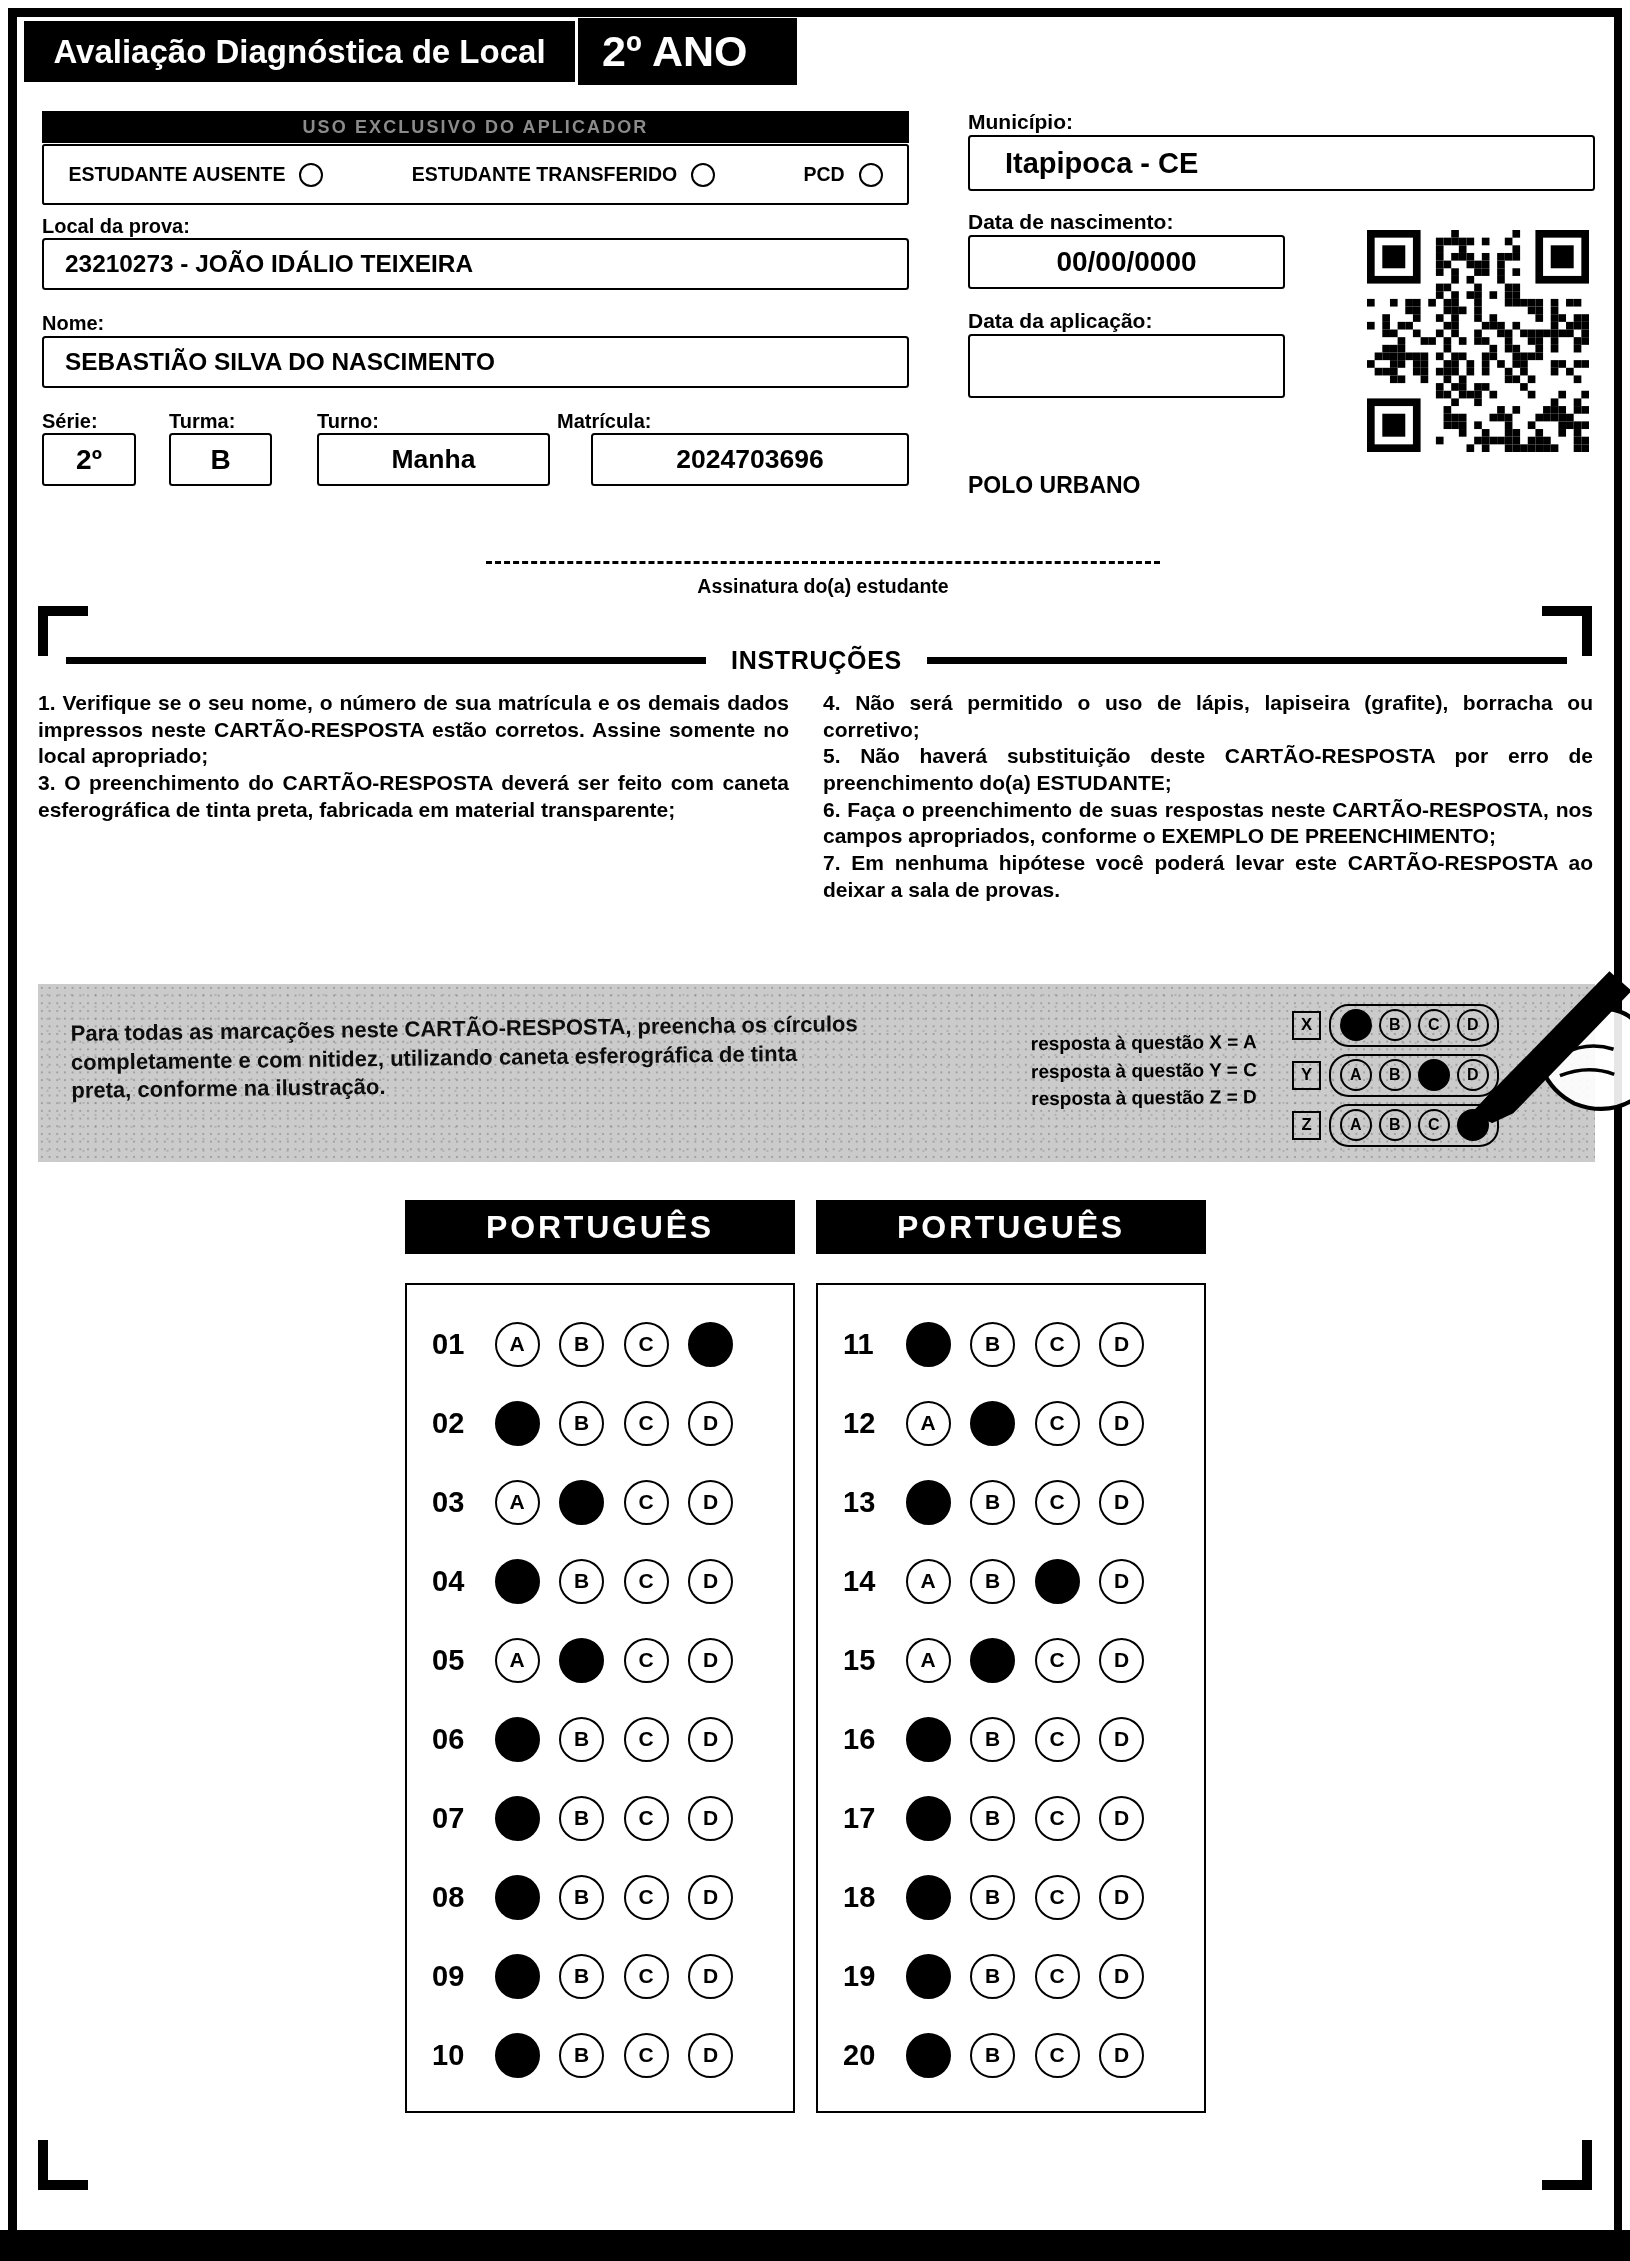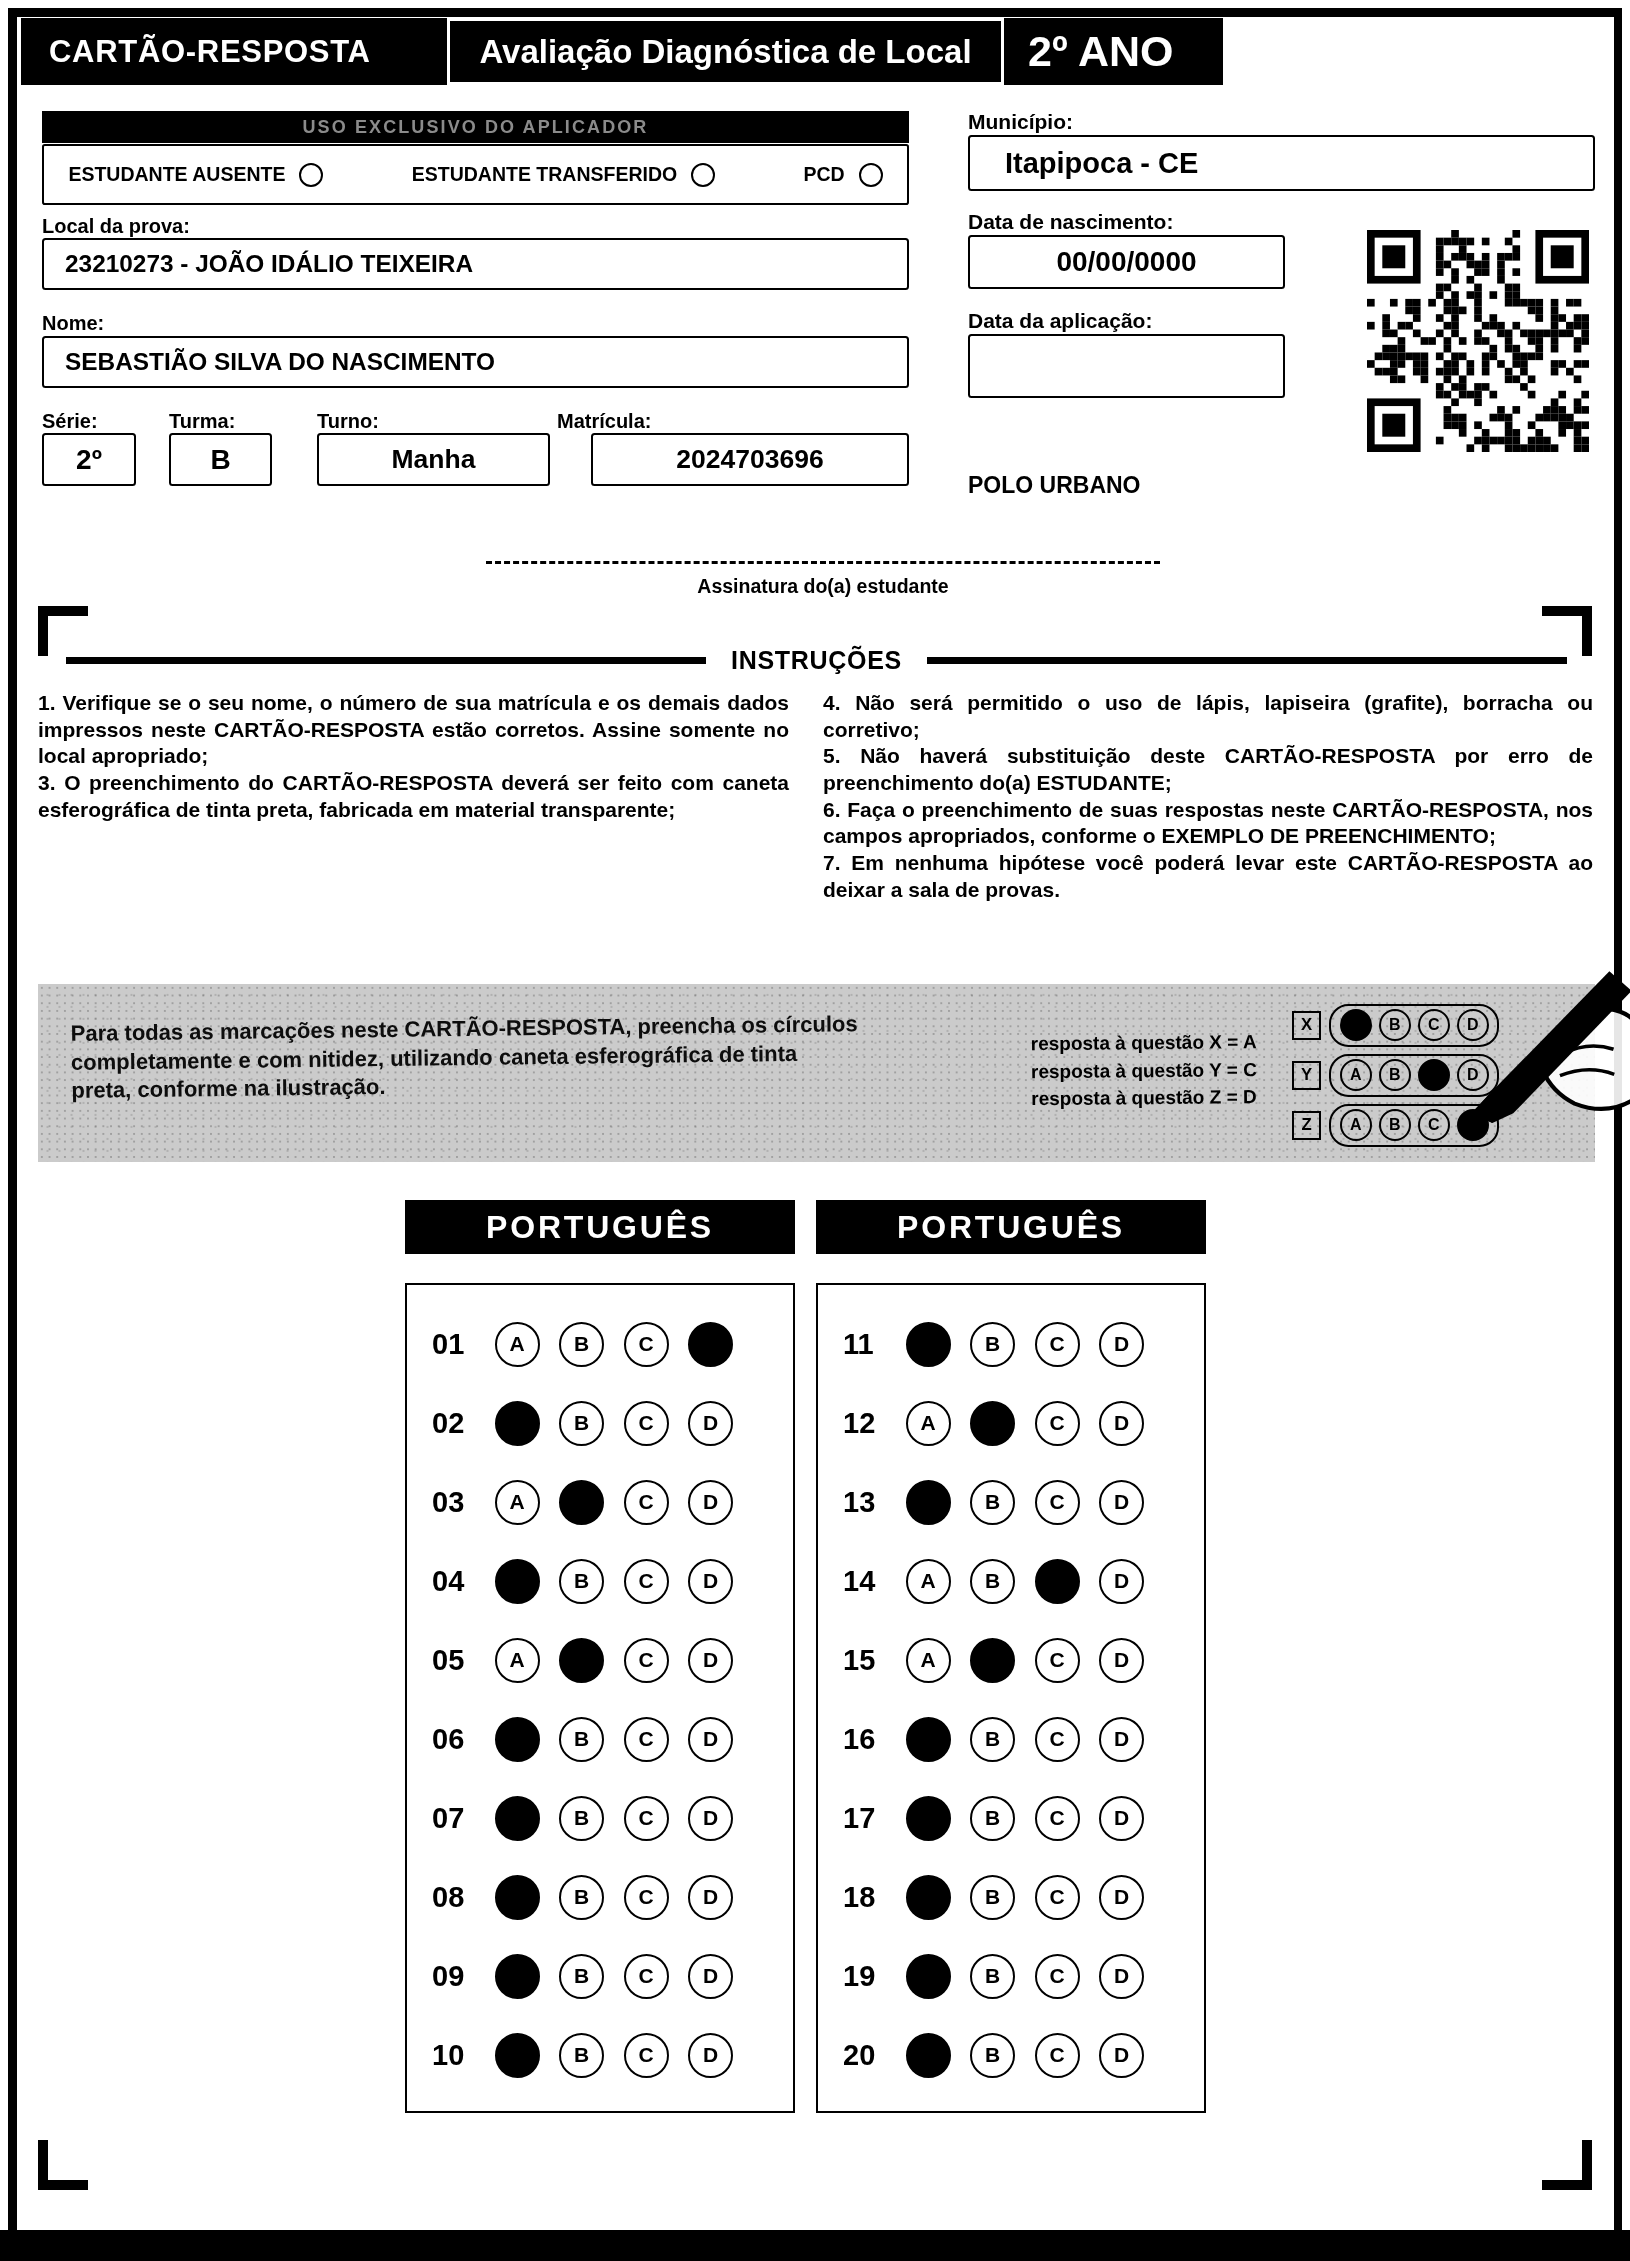--- a/index.html
+++ b/index.html
@@ -110,21 +110,20 @@
 </style>
 </head>
 <body>
 
 <div id="border-top"></div>
 <div id="border-left"></div>
 <div id="border-right"></div>
 <div id="bottom-bar"></div>
 
 <div id="header">
-  <div id="hdr-card">CARTÃO-RESPOSTA</div>
   <div id="hdr-exam">Avaliação Diagnóstica de Local</div>
   <div id="hdr-grade">2º ANO</div>
 </div>
 
 <div id="aplicador-bar">USO EXCLUSIVO DO APLICADOR</div>
 <div id="aplicador-box">
     <div class="chk-item">
       <span class="chk-label">ESTUDANTE AUSENTE</span>
       <span class="chk-circle"></span>
     </div>

